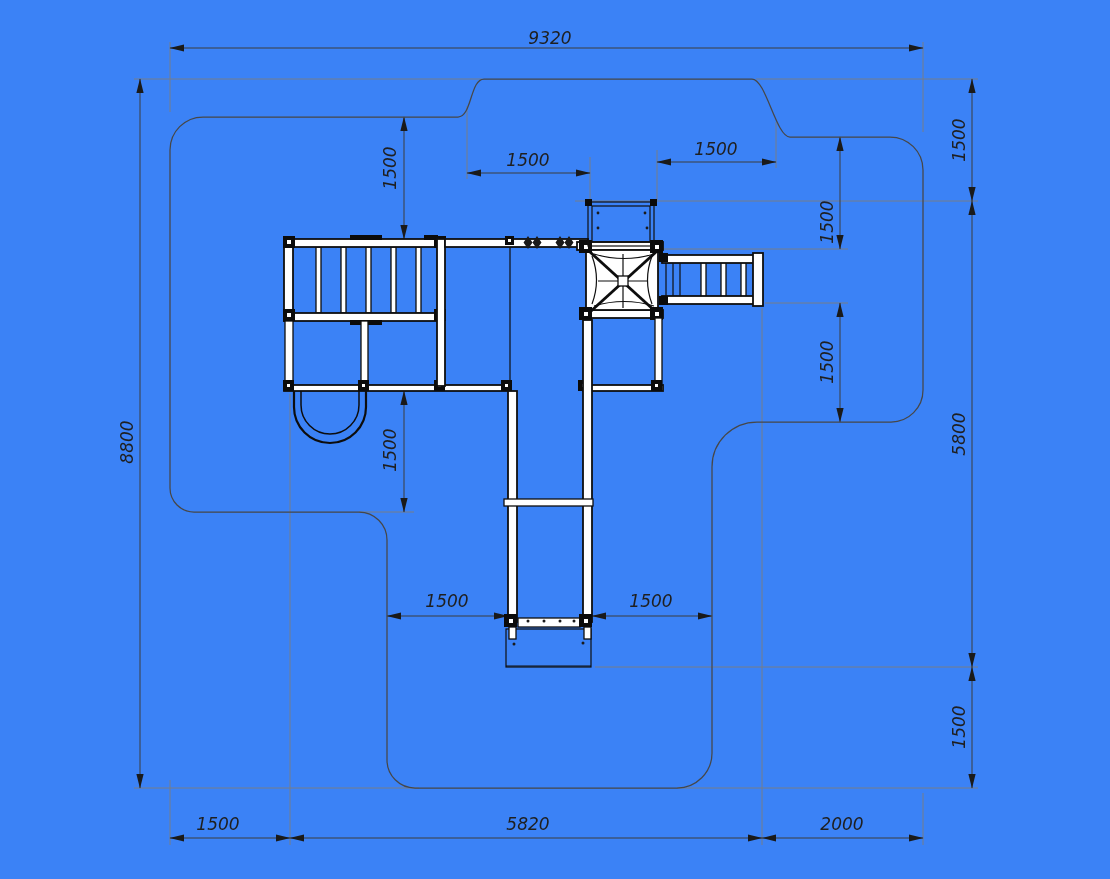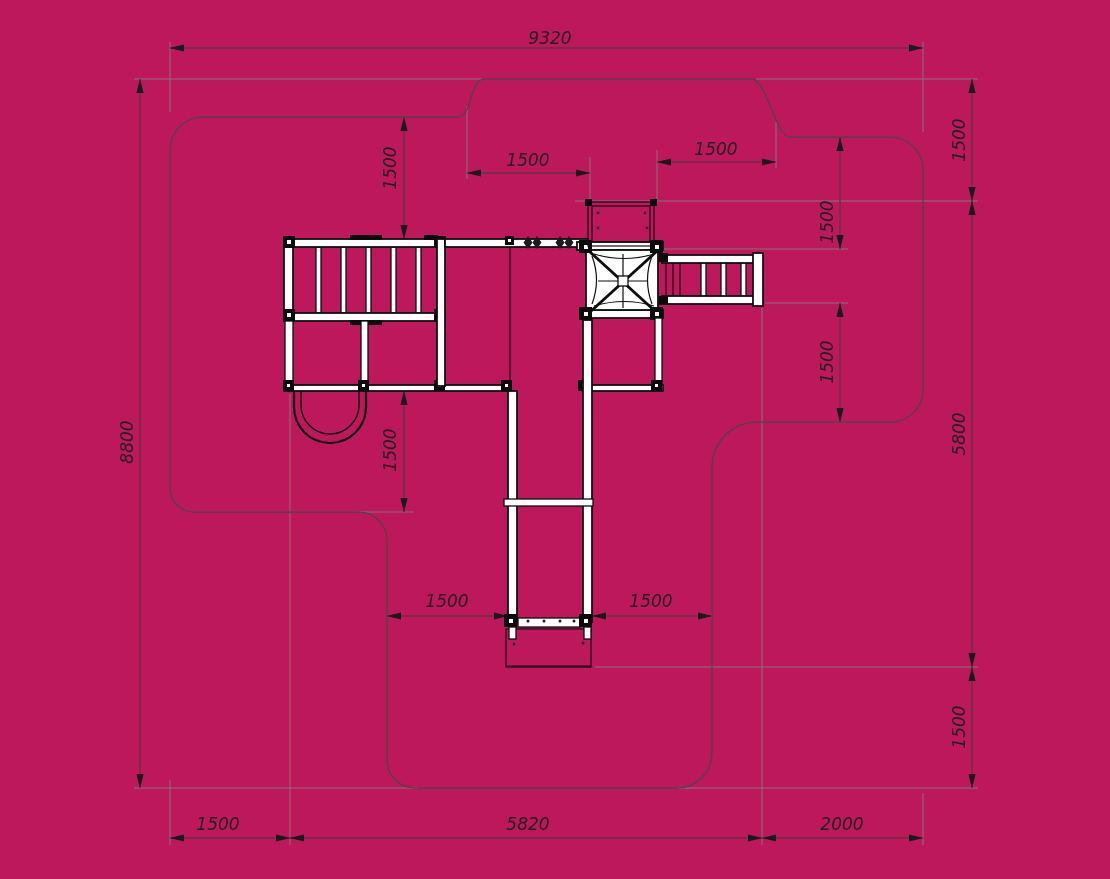--- a/index.html
+++ b/index.html
@@ -1,16 +1,16 @@
 <!DOCTYPE html>
 <html><head>
 <meta charset="utf-8">
 <style>
   html,body{margin:0;padding:0;background:#ffffff;}
-  .stage{position:relative;width:1110px;height:879px;background:#be185d;overflow:hidden;
+  .stage{position:relative;width:1110px;height:879px;background:#3b82f6;overflow:hidden;
          font-family:"DejaVu Sans",sans-serif;}
   svg{display:block;}
   text.dim{font-family:"DejaVu Sans",sans-serif;font-style:italic;font-size:17px;fill:#1f1f1f;}
   .ext{stroke:#7d7d7d;stroke-width:0.9;fill:none;}
   .dimline{stroke:#3c3c3c;stroke-width:1;fill:none;}
   .outline{stroke:#474747;stroke-width:1.25;fill:none;}
   .s-thin{stroke:#0f0f0f;stroke-width:1.2;fill:none;}
   .s-rail{stroke:#0f0f0f;stroke-width:1.8;fill:#ffffff;}
   .s-rung{stroke:#0f0f0f;stroke-width:1.3;fill:#ffffff;}
   .s-post{fill:#0b0b0b;stroke:none;}

